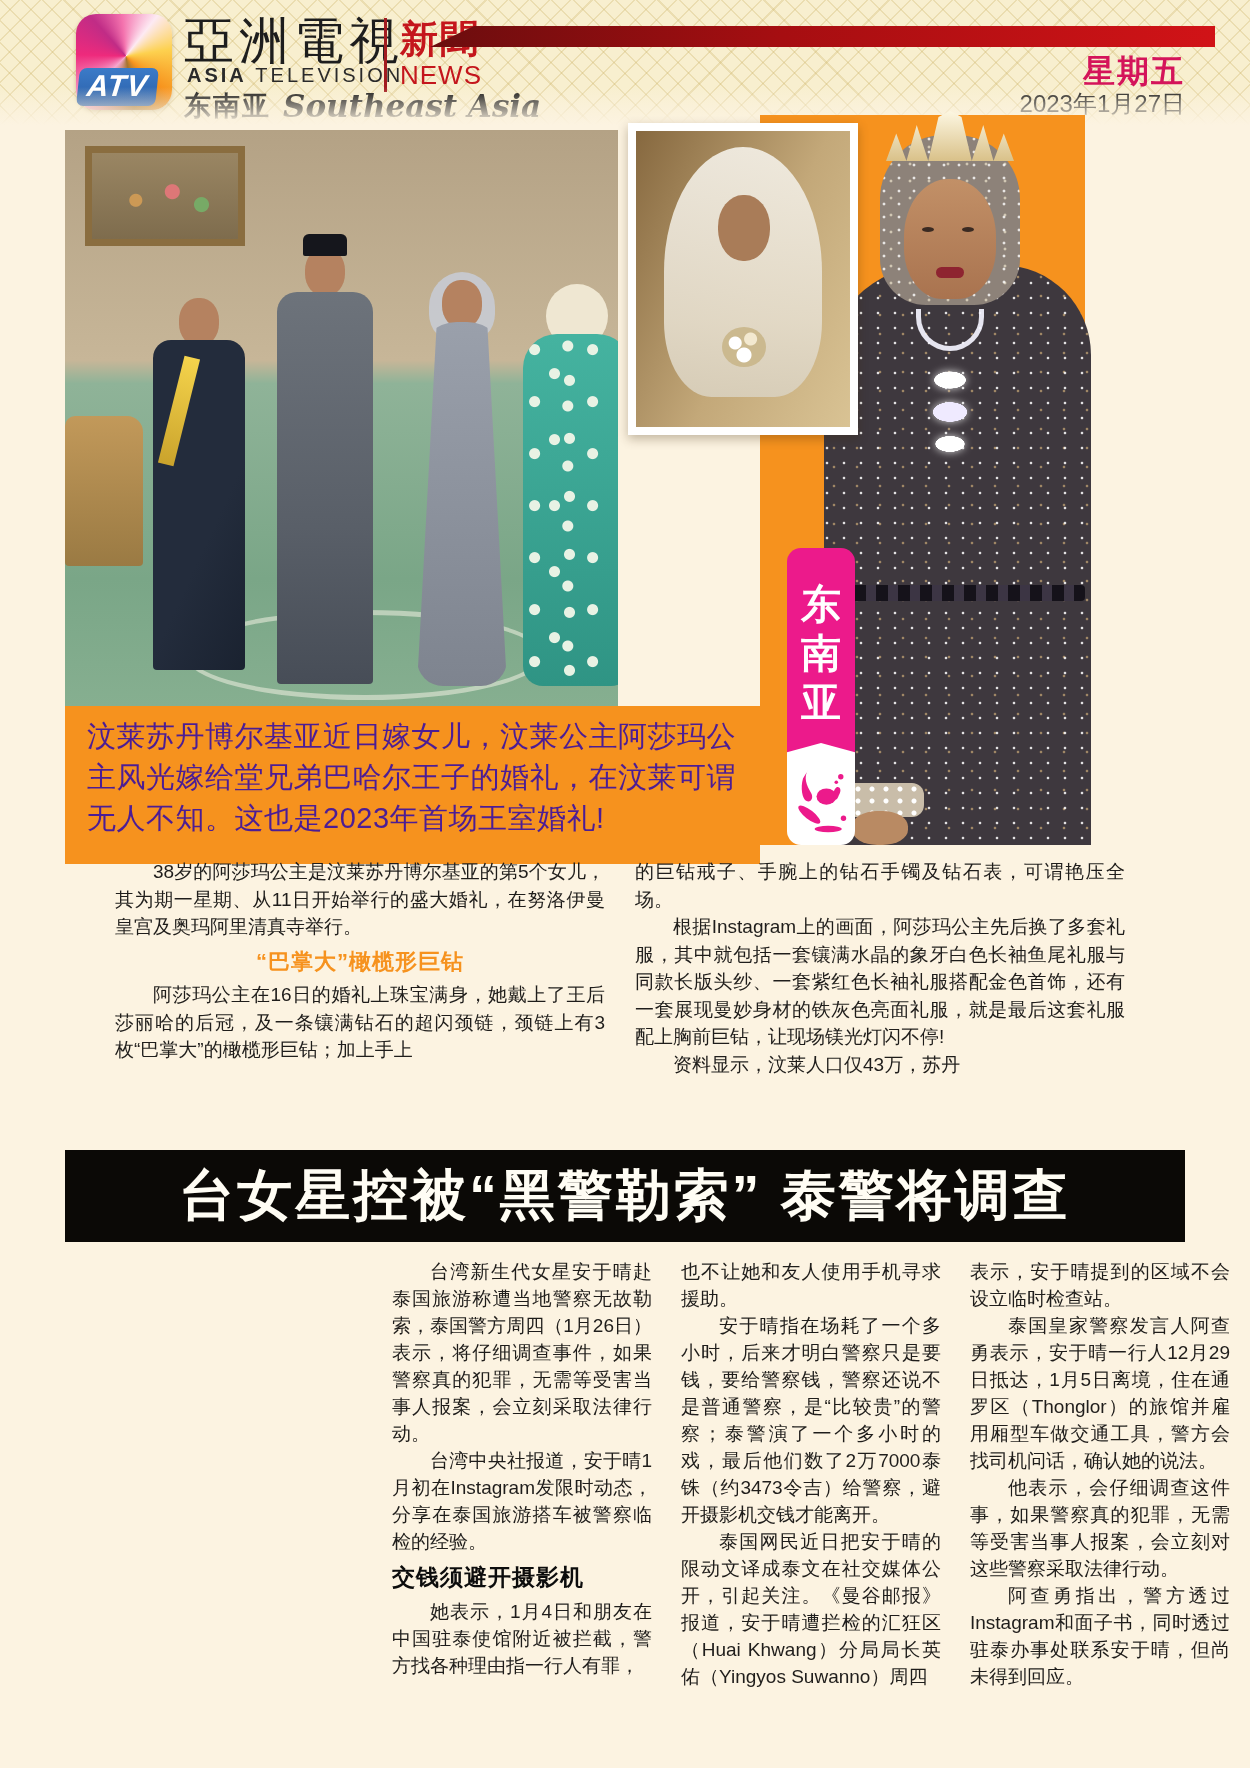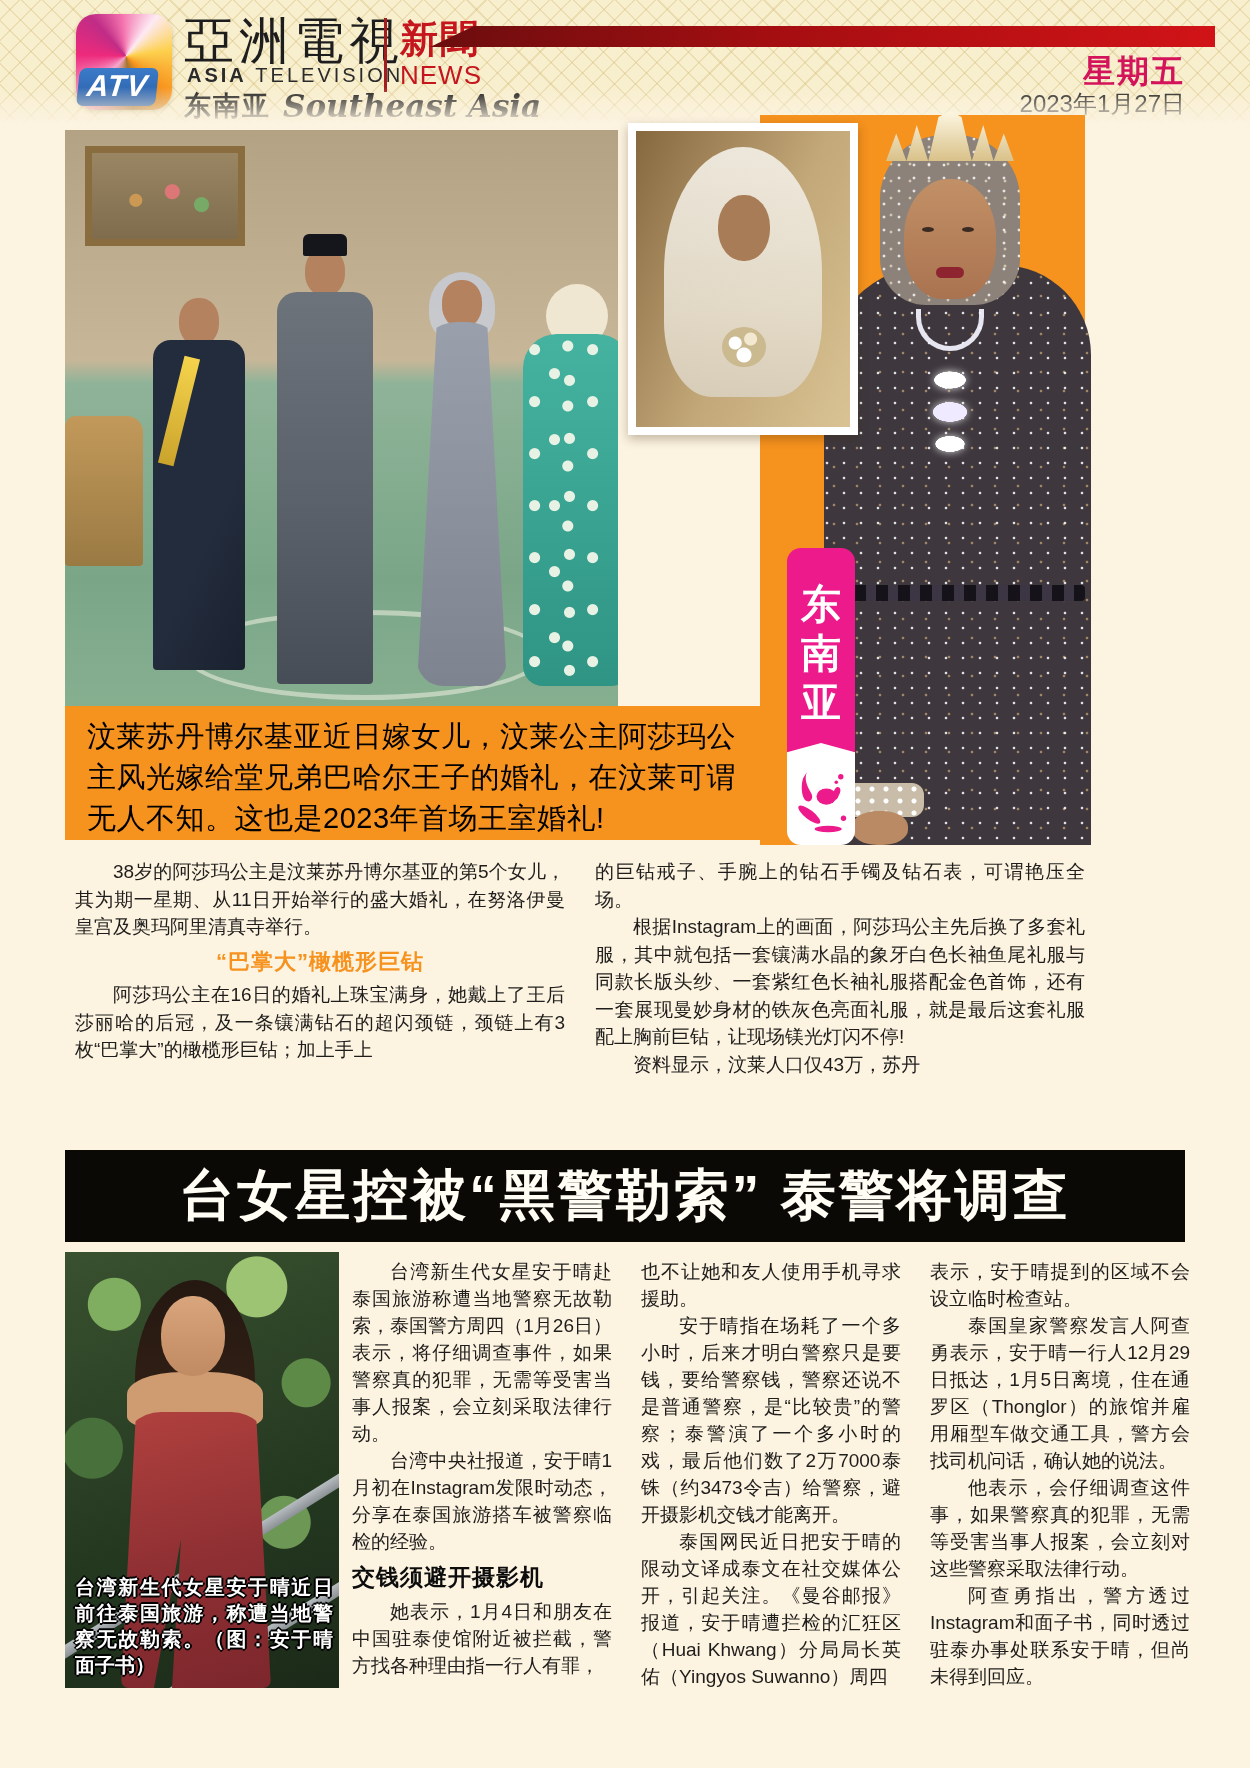--- a/index.html
+++ b/index.html
@@ -143,26 +143,26 @@
   #section-tab { position:absolute; left:787px; top:548px; width:68px; z-index:6; }
   .tab-pink { position:relative; height:210px; background:#ec1a8b; border-radius:14px 14px 0 0;
     display:flex; flex-direction:column; align-items:center; justify-content:center; gap:9px; }
   .tab-pink::after { content:''; position:absolute; bottom:0; left:0; width:100%; height:15px;
     background:#fff; clip-path:polygon(0 100%,0 62%,50% 0,100% 62%,100% 100%); }
   .tab-char { color:#fff; font-size:40px; font-weight:700; line-height:1; }
   .tab-white { height:87px; background:#fff; border-radius:0 0 14px 14px;
     display:flex; align-items:center; justify-content:center; }
 
   
-  #caption-box { position:absolute; left:65px; top:706px; width:695px; height:134px;
-    background:#f6921e; color:#000000; font-size:29px; line-height:41px; font-weight:500;
+  #caption-box { position:absolute; left:65px; top:706px; width:695px; height:158px;
+    background:#f6921e; color:#4c1d95; font-size:29px; line-height:41px; font-weight:500;
     padding:10px 22px 8px; letter-spacing:.5px; }
 
   
-  .cols { position:absolute; display:flex; text-align:justify; color:#1f1d1b; }
+  .cols { position:absolute; display:flex; text-align:justify; color:#1f1d1b;margin-left:40px; }
   #cols-top { left:75px; top:858px; width:1010px; gap:30px; font-size:19px; line-height:27.5px; }
   #cols-bottom { left:352px; top:1258px; width:838px; gap:29px; font-size:19px; line-height:27px; }
   .col { flex:1; }
   .col p.ind { text-indent:2em; }
   .subhead-orange { color:#f6921e; font-weight:800; font-size:22px; text-align:center;
     margin:7px 0 6px; letter-spacing:1px; }
   .subhead-black { color:#0c0c0c; font-weight:900; font-size:23px; 
     margin:9px 0 7px; letter-spacing:1px; }
 
   
@@ -301,29 +301,20 @@
       <p>的巨钻戒子、手腕上的钻石手镯及钻石表，可谓艳压全场。</p>
       <p class="ind">根据Instagram上的画面，阿莎玛公主先后换了多套礼服，其中就包括一套镶满水晶的象牙白色长袖鱼尾礼服与同款长版头纱、一套紫红色长袖礼服搭配金色首饰，还有一套展现曼妙身材的铁灰色亮面礼服，就是最后这套礼服配上胸前巨钻，让现场镁光灯闪不停!</p>
       <p class="ind">资料显示，汶莱人口仅43万，苏丹</p>
     </div>
   </div>
 
   <div id="banner">
     <span id="banner-text">台女星控被“黑警勒索” 泰警将调查</span>
   </div>
 
-  <div class="photo" id="photo-actress">
-    <div class="ac-rail r1"></div>
-    <div class="ac-rail r2"></div>
-    <div class="ac-hair"></div>
-    <div class="ac-shoulders"></div>
-    <div class="ac-face"></div>
-    <div class="ac-dress"></div>
-    <div class="photo-caption">台湾新生代女星安于晴近日前往泰国旅游，称遭当地警察无故勒索。（图：安于晴面子书）</div>
-  </div>
 
   <div class="cols" id="cols-bottom">
     <div class="col">
       <p class="ind">台湾新生代女星安于晴赴泰国旅游称遭当地警察无故勒索，泰国警方周四（1月26日）表示，将仔细调查事件，如果警察真的犯罪，无需等受害当事人报案，会立刻采取法律行动。</p>
       <p class="ind">台湾中央社报道，安于晴1月初在Instagram发限时动态，分享在泰国旅游搭车被警察临检的经验。</p>
       <div class="subhead-black">交钱须避开摄影机</div>
       <p class="ind">她表示，1月4日和朋友在中国驻泰使馆附近被拦截，警方找各种理由指一行人有罪，</p>
     </div>
     <div class="col">
       <p>也不让她和友人使用手机寻求援助。</p>

